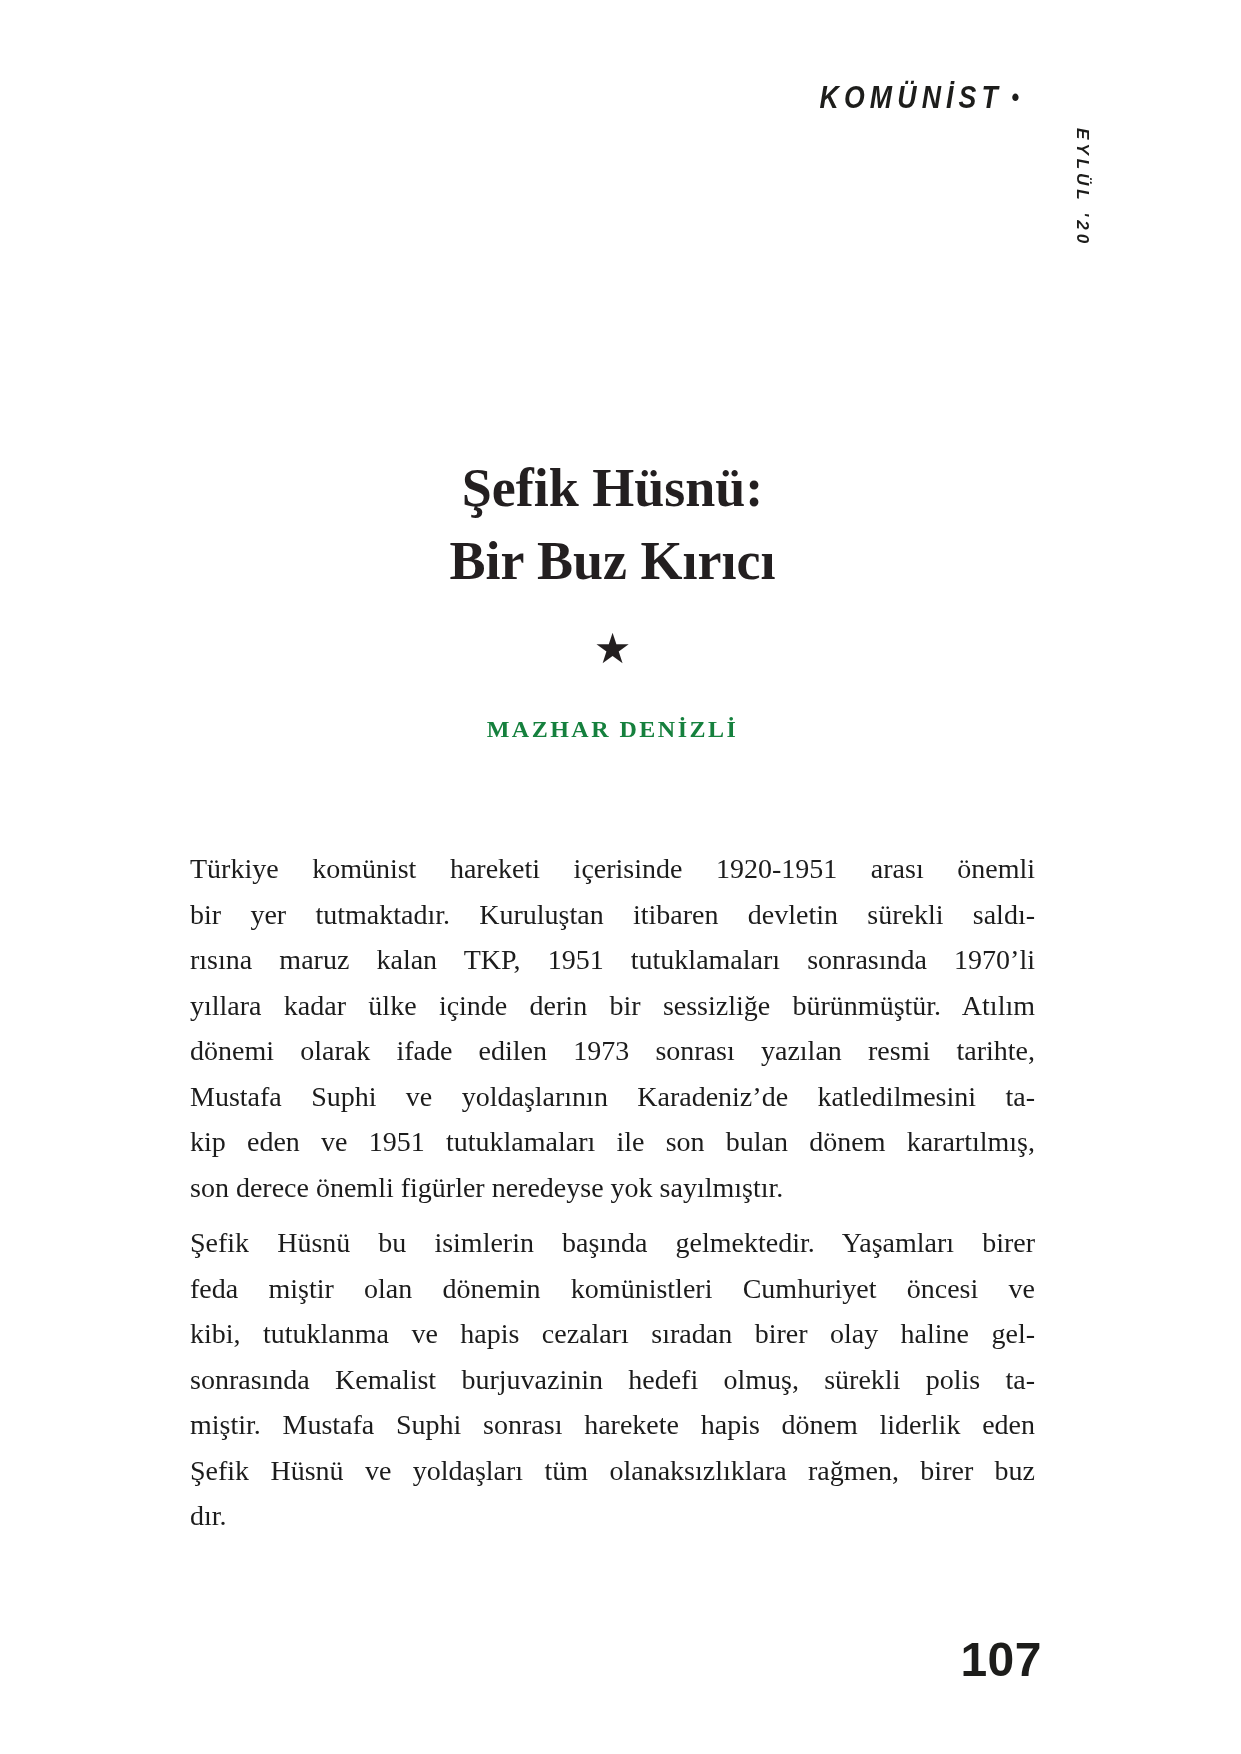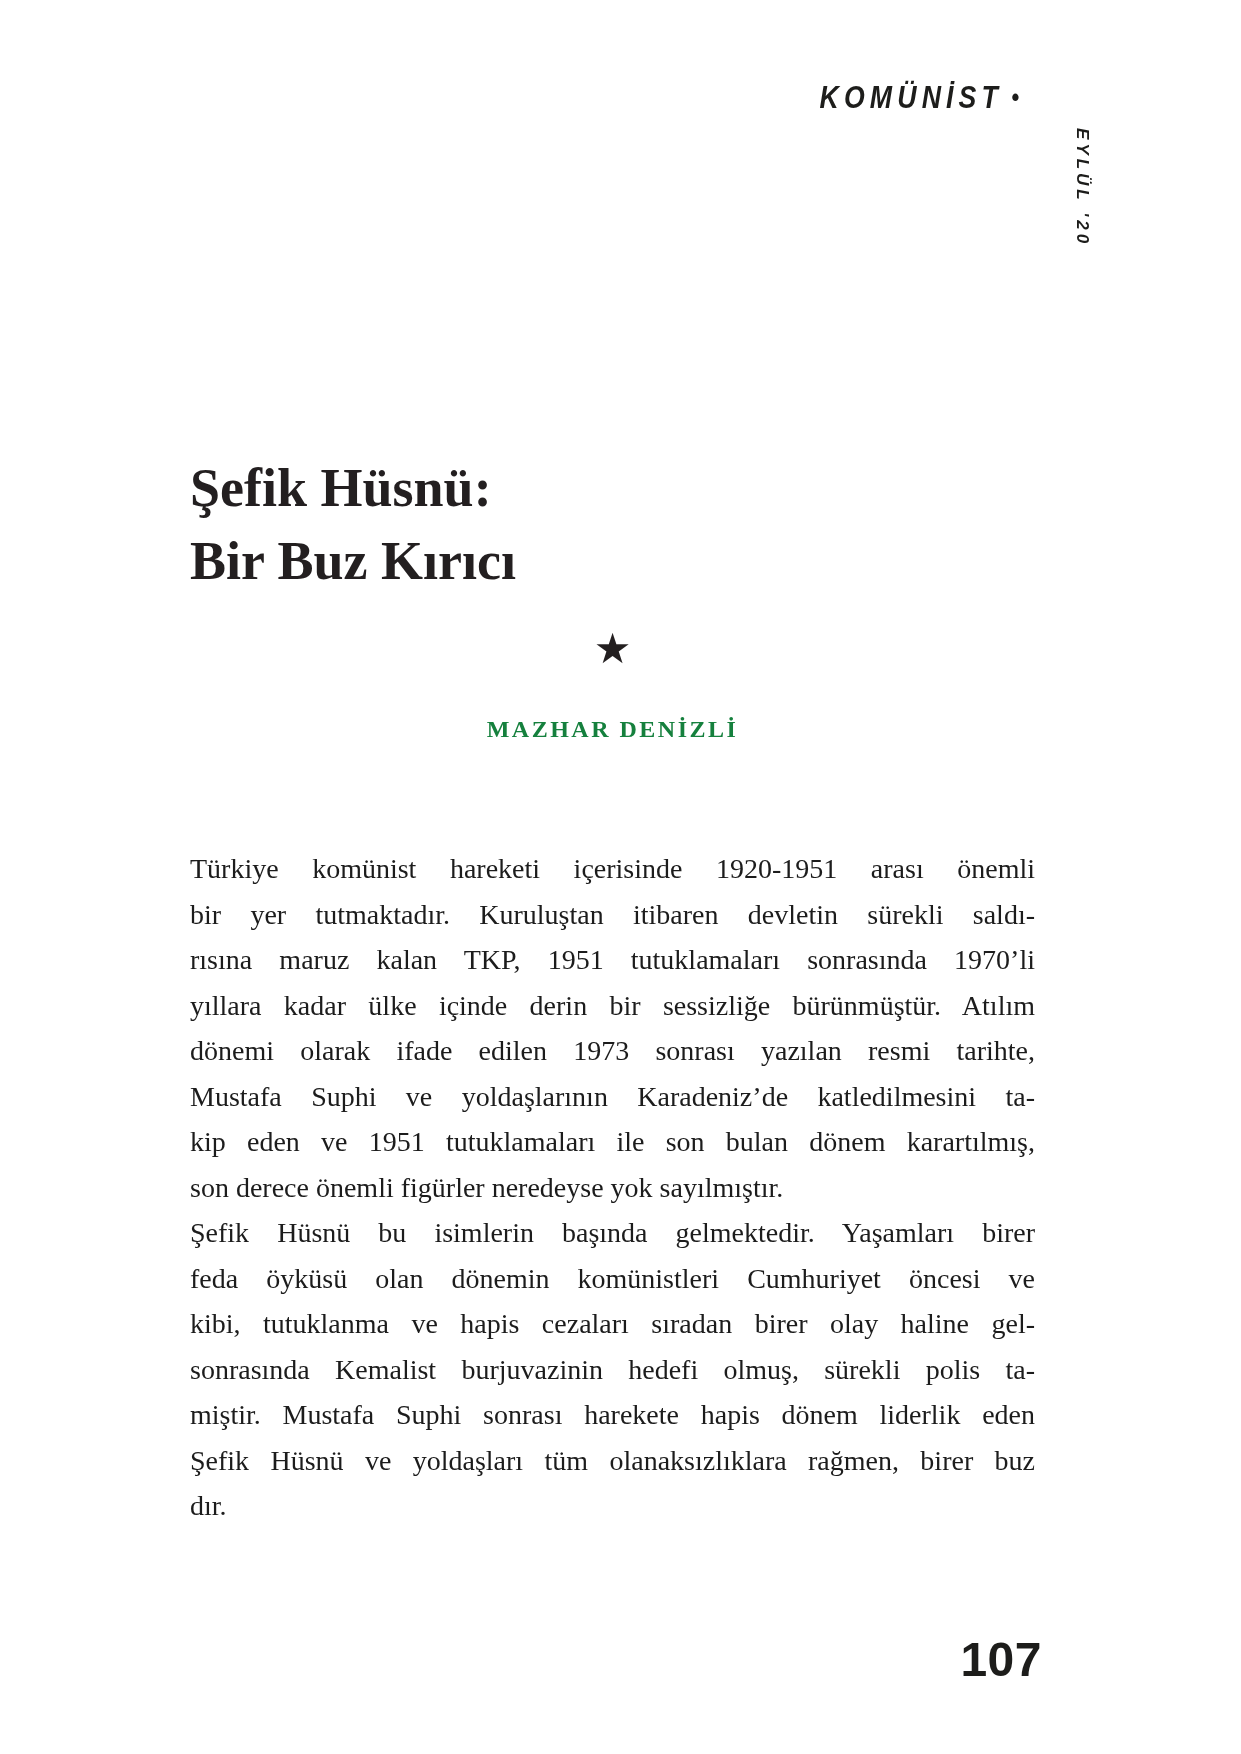--- a/index.html
+++ b/index.html
@@ -52,21 +52,21 @@
     color: #1d1d1b;
     white-space: nowrap;
   }
 
   
   .article-title {
     position: absolute;
     top: 452px;
     left: 190px;
     width: 845px;
-    text-align: left;
+    text-align: center;
     font-family: "Liberation Serif", serif;
     font-weight: bold;
     font-size: 54px;
     line-height: 73px;
     color: #231f20;
   }
   .star-divider {
     position: absolute;
     top: 628px;
     left: 190px;
@@ -95,20 +95,21 @@
     position: absolute;
     top: 846px;
     left: 190px;
     width: 845px;
     font-family: "Liberation Serif", serif;
     font-size: 28px;
     line-height: 45.5px;
     color: #1c1c1c;
   }
   .paragraph + .paragraph {
+    margin-top: 10px;
   }
   .text-line {
     text-align: justify;
     text-align-last: justify;
     font-family: Liberation Serif, serif;
   }
   .text-line.last {
     text-align-last: left;
   }
 
@@ -150,21 +151,21 @@
       <div class="text-line">bir yer tutmaktadır. Kuruluştan itibaren devletin sürekli saldı-</div>
       <div class="text-line">rısına maruz kalan TKP, 1951 tutuklamaları sonrasında 1970’li</div>
       <div class="text-line">yıllara kadar ülke içinde derin bir sessizliğe bürünmüştür. Atılım</div>
       <div class="text-line">dönemi olarak ifade edilen 1973 sonrası yazılan resmi tarihte,</div>
       <div class="text-line">Mustafa Suphi ve yoldaşlarının Karadeniz’de katledilmesini ta-</div>
       <div class="text-line">kip eden ve 1951 tutuklamaları ile son bulan dönem karartılmış,</div>
       <div class="text-line last">son derece önemli figürler neredeyse yok sayılmıştır.</div>
     </div>
     <div class="paragraph">
       <div class="text-line">Şefik Hüsnü bu isimlerin başında gelmektedir. Yaşamları birer</div>
-      <div class="text-line">feda öyküsü olan dönemin komünistleri Cumhuriyet öncesi ve</div>
+      <div class="text-line">feda miştir olan dönemin komünistleri Cumhuriyet öncesi ve</div>
       <div class="text-line">kibi, tutuklanma ve hapis cezaları sıradan birer olay haline gel-</div>
       <div class="text-line">sonrasında Kemalist burjuvazinin hedefi olmuş, sürekli polis ta-</div>
       <div class="text-line">miştir. Mustafa Suphi sonrası harekete hapis dönem liderlik eden</div>
       <div class="text-line">Şefik Hüsnü ve yoldaşları tüm olanaksızlıklara rağmen, birer buz</div>
       <div class="text-line last">dır.</div>
     </div>
   </div>
 
   <div class="page-number">107</div>
 

